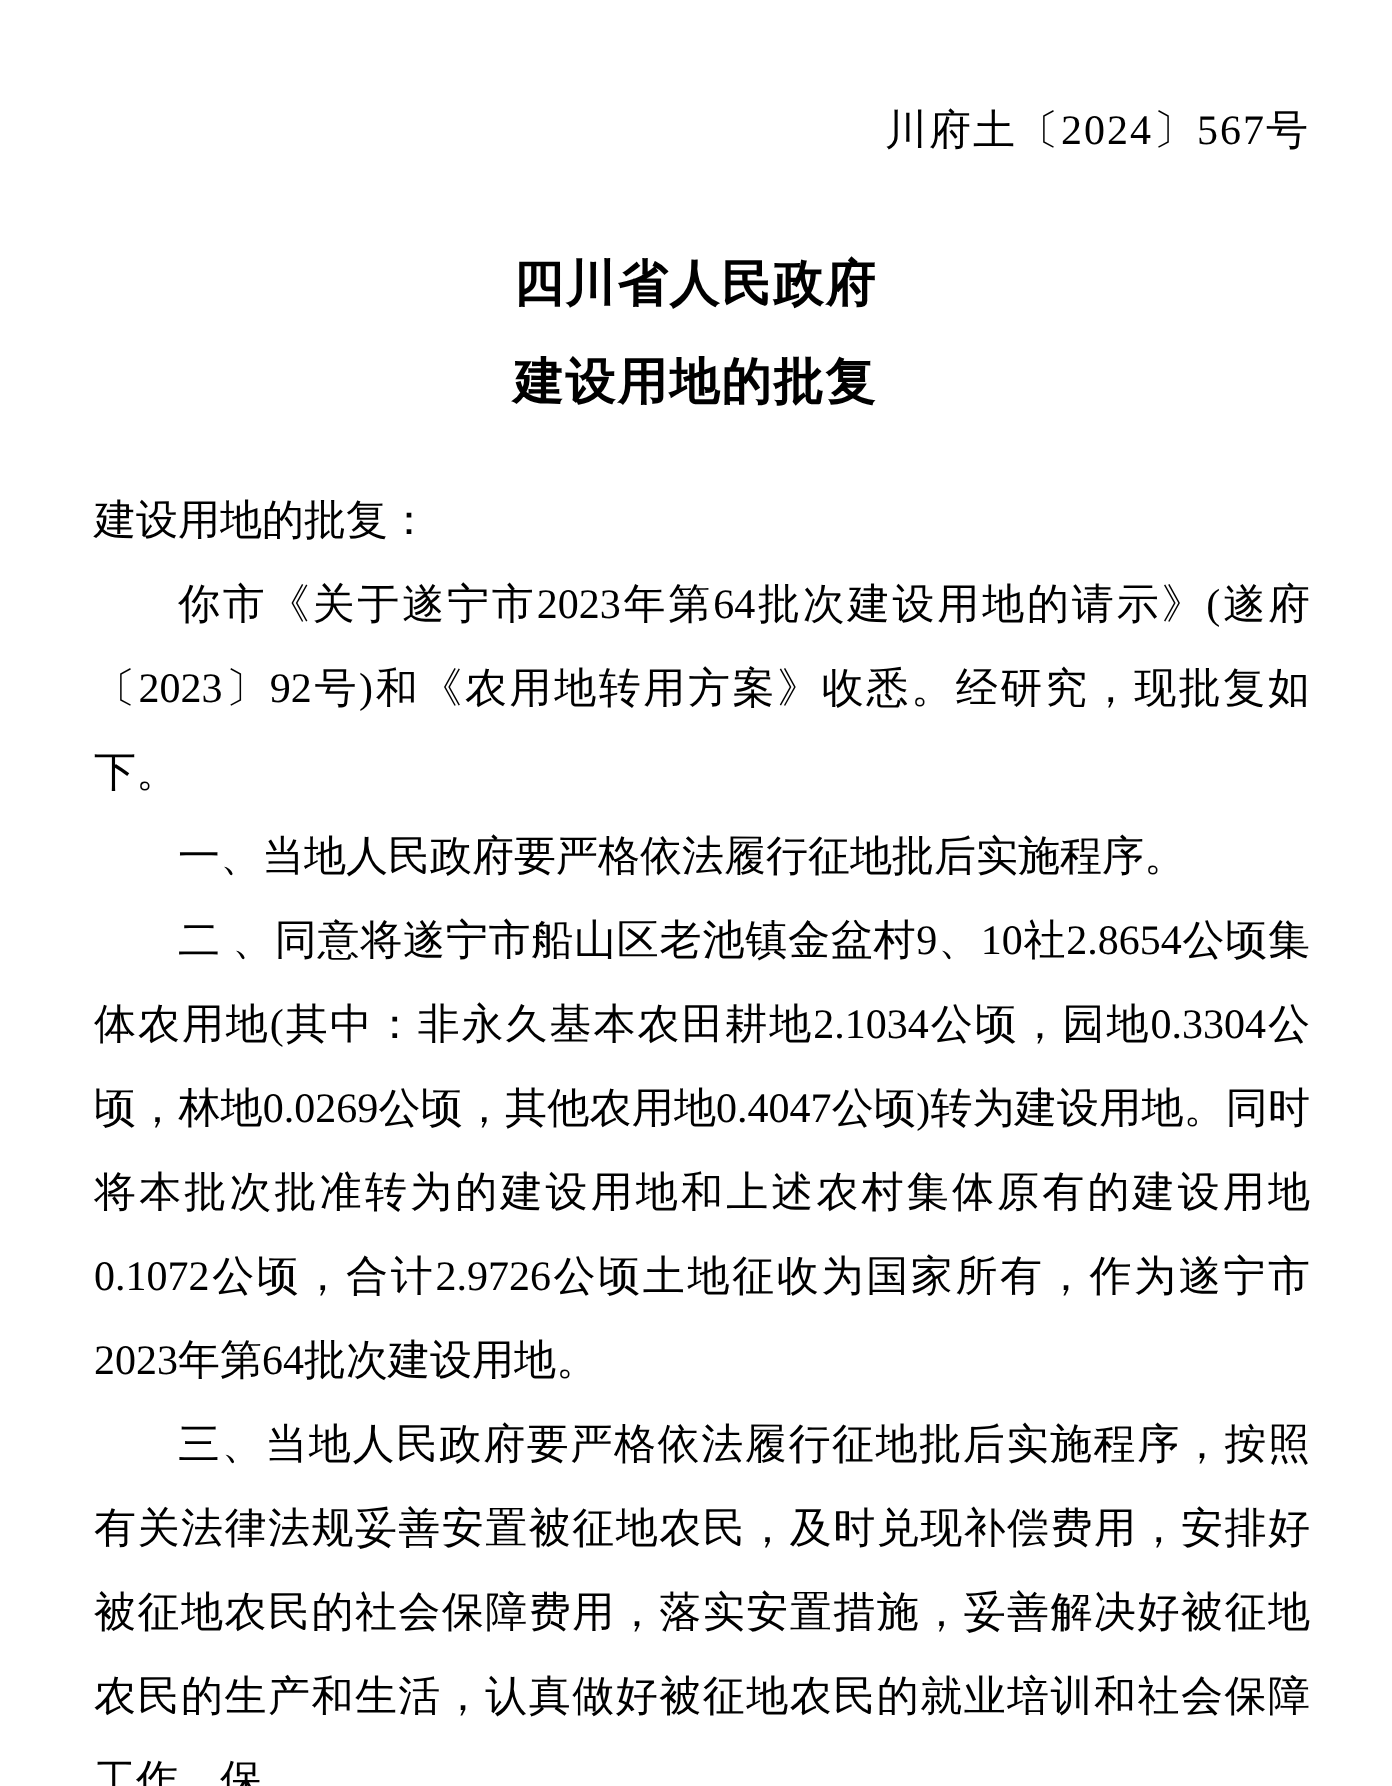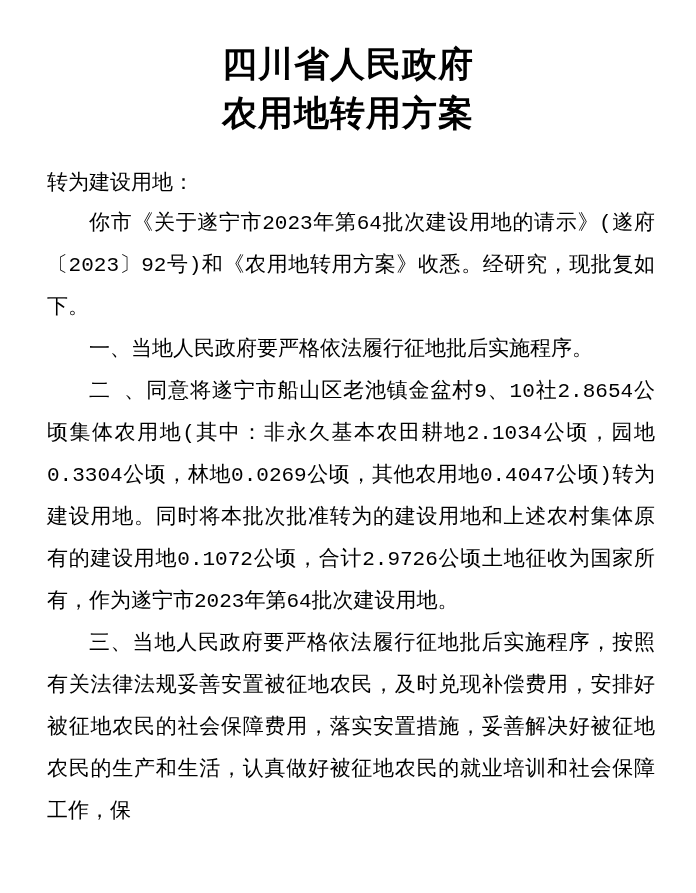--- a/index.html
+++ b/index.html
@@ -20,21 +20,21 @@
   .doc-number {
     padding: 52px 41px 0 0;
     text-align: right;
     font-size: 21px;
     line-height: 26px;
     letter-spacing: 1px;
   }
   .title {
     margin: 40px 44px 0 44px;
     text-align: center;
-    font-size: 35px;
+    font-size: 25px;
     font-weight: 700;
     line-height: 49px;
     letter-spacing: 1px;
   }
   .title-line {
     display: block;
   }
   .doc-body {
     margin: 23px 41px 0 47px;
     font-size: 21px;
@@ -42,33 +42,33 @@
     text-align: justify;
     text-justify: inter-ideograph;
   }
   .salutation {
     margin: 0;
     text-indent: 0;
   }
   .para {
     margin: 0;
     text-indent: 2em;
-    font-family: Liberation Mono, monospace;
   }
 </style>
 </head>
 <body>
 
 <div class="page">
+  <div class="doc-number">川府土〔2024〕567号</div>
 
   <h1 class="title">
     <span class="title-line">四川省人民政府</span>
-    <span class="title-line">农用地转用方案</span>
+    <span class="title-line">建设用地的批复</span>
   </h1>
 
   <div class="doc-body">
-    <p class="salutation">转为建设用地：</p>
+    <p class="salutation">建设用地的批复：</p>
     <p class="para">你市《关于遂宁市2023年第64批次建设用地的请示》(遂府〔2023〕92号)和《农用地转用方案》收悉。经研究，现批复如下。</p>
     <p class="para">一、当地人民政府要严格依法履行征地批后实施程序。</p>
     <p class="para">二 、同意将遂宁市船山区老池镇金盆村9、10社2.8654公顷集体农用地(其中：非永久基本农田耕地2.1034公顷，园地0.3304公顷，林地0.0269公顷，其他农用地0.4047公顷)转为建设用地。同时将本批次批准转为的建设用地和上述农村集体原有的建设用地0.1072公顷，合计2.9726公顷土地征收为国家所有，作为遂宁市2023年第64批次建设用地。</p>
     <p class="para">三、当地人民政府要严格依法履行征地批后实施程序，按照有关法律法规妥善安置被征地农民，及时兑现补偿费用，安排好被征地农民的社会保障费用，落实安置措施，妥善解决好被征地农民的生产和生活，认真做好被征地农民的就业培训和社会保障工作，保</p>
   </div>
 </div>
 
 </body></html>

